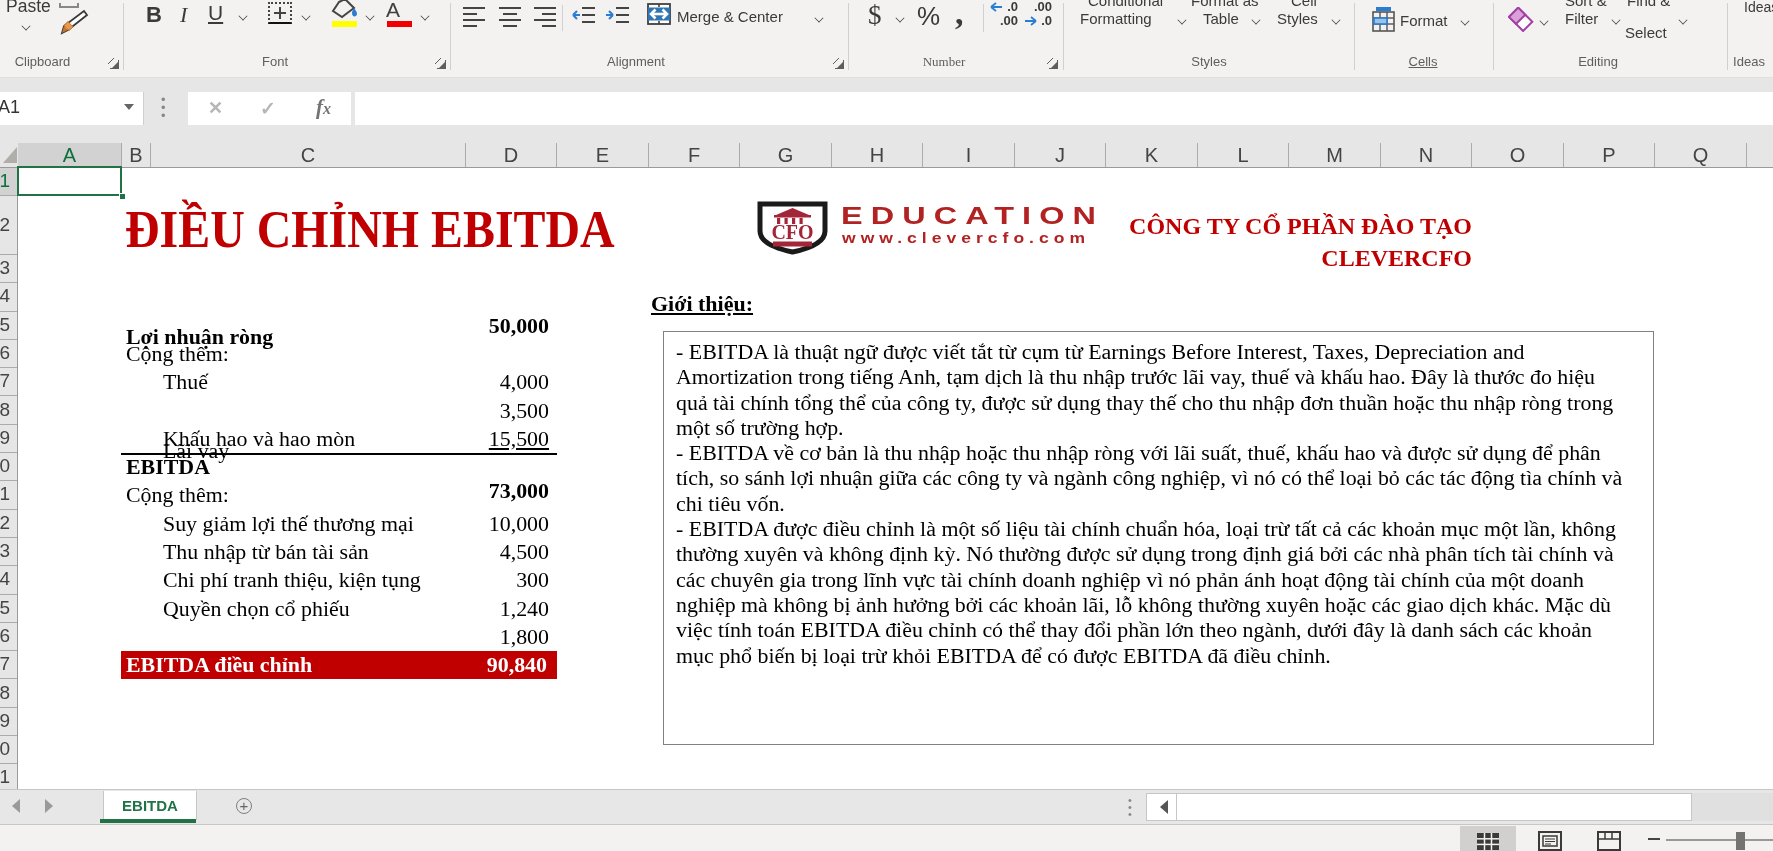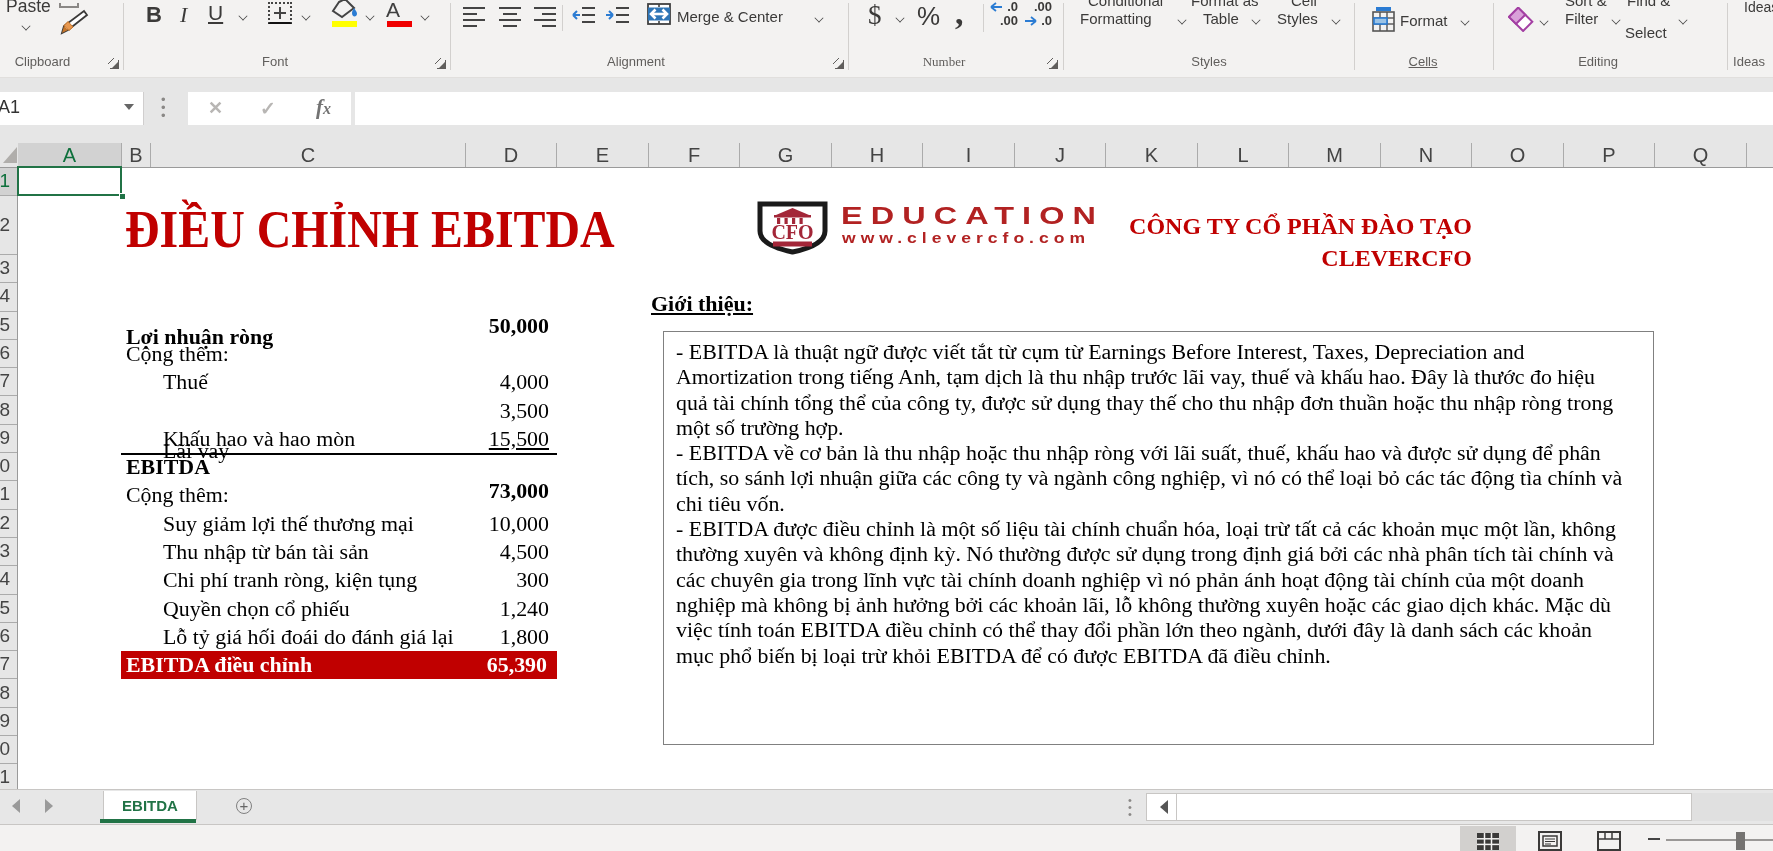--- a/index.html
+++ b/index.html
@@ -310,29 +310,28 @@
     <div class="ser row" style="left:144px;top:256.8px;height:28.3px;line-height:28.3px;font-size:21.9px;">Khấu hao và hao mòn</div>
     <div class="ser row" style="right:1224px;top:256.8px;height:28.3px;line-height:28.3px;font-size:21.9px;text-decoration:underline;">15,500</div>
     <div style="position:absolute;left:102px;top:285.1px;width:436px;height:1.5px;background:#000;"></div>
     <div class="ser row" style="left:107px;top:285.1px;height:28.3px;line-height:28.3px;font-size:21.9px;font-weight:bold;">EBITDA</div>
     <div class="ser row" style="right:1224px;top:285.1px;height:28.3px;line-height:28.3px;font-size:21.9px;font-weight:bold;margin-top:24px;">73,000</div>
     <div class="ser row" style="left:107px;top:313.4px;height:28.3px;line-height:28.3px;font-size:21.9px;">Cộng thêm:</div>
     <div class="ser row" style="left:144px;top:341.7px;height:28.3px;line-height:28.3px;font-size:21.9px;">Suy giảm lợi thế thương mại</div>
     <div class="ser row" style="right:1224px;top:341.7px;height:28.3px;line-height:28.3px;font-size:21.9px;">10,000</div>
     <div class="ser row" style="left:144px;top:370px;height:28.3px;line-height:28.3px;font-size:21.9px;">Thu nhập từ bán tài sản</div>
     <div class="ser row" style="right:1224px;top:370px;height:28.3px;line-height:28.3px;font-size:21.9px;">4,500</div>
-    <div class="ser row" style="left:144px;top:398.3px;height:28.3px;line-height:28.3px;font-size:21.9px;">Chi phí tranh ròng, kiện tụng</div>
+    <div class="ser row" style="left:144px;top:398.3px;height:28.3px;line-height:28.3px;font-size:21.9px;">Chi phí tranh thiệu, kiện tụng</div>
     <div class="ser row" style="right:1224px;top:398.3px;height:28.3px;line-height:28.3px;font-size:21.9px;">300</div>
     <div class="ser row" style="left:144px;top:426.6px;height:28.3px;line-height:28.3px;font-size:21.9px;">Quyền chọn cổ phiếu</div>
     <div class="ser row" style="right:1224px;top:426.6px;height:28.3px;line-height:28.3px;font-size:21.9px;">1,240</div>
-    <div class="ser row" style="left:144px;top:454.9px;height:28.3px;line-height:28.3px;font-size:21.9px;">Lỗ tỷ giá hối đoái do đánh giá lại</div>
     <div class="ser row" style="right:1224px;top:454.9px;height:28.3px;line-height:28.3px;font-size:21.9px;">1,800</div>
     <div style="position:absolute;left:102px;top:483.2px;width:436px;height:28px;background:#c00000;"></div>
     <div class="ser row" style="left:107px;top:483.2px;height:28px;line-height:28px;font-size:21.9px;font-weight:bold;color:#fff;">EBITDA điều chỉnh</div>
-    <div class="ser row" style="right:1226px;top:483.2px;height:28px;line-height:28px;font-size:21.9px;font-weight:bold;color:#fff;">65,390</div>
+    <div class="ser row" style="right:1226px;top:483.2px;height:28px;line-height:28px;font-size:21.9px;font-weight:bold;color:#fff;">90,840</div>
   </div>
   <div id="tabbar">
     <div style="position:absolute;left:12px;top:9px;width:0;height:0;border-top:7px solid transparent;border-bottom:7px solid transparent;border-right:8px solid #9a9a9a;"></div>
     <div style="position:absolute;left:45px;top:9px;width:0;height:0;border-top:7px solid transparent;border-bottom:7px solid transparent;border-left:8px solid #9a9a9a;"></div>
     <div style="position:absolute;left:103px;top:1px;width:94px;height:29px;background:#fff;border-left:1px solid #c8c6c4;border-right:1px solid #c8c6c4;text-align:center;line-height:29px;font-size:15px;font-weight:bold;color:#217346;">EBITDA</div>
     <div style="position:absolute;left:100px;top:29px;width:96px;height:4px;background:#217346;"></div>
     <div style="position:absolute;left:236px;top:8px;width:16px;height:16px;border:1.5px solid #808080;border-radius:50%;color:#666;font-size:15px;line-height:14px;text-align:center;">+</div>
     <div style="position:absolute;left:1128px;top:7px;width:4px;height:22px;color:#8a8886;font-size:11px;line-height:7px;">•<br>•<br>•</div>
     <div style="position:absolute;left:1146px;top:3px;width:546px;height:28px;background:#fff;border:1px solid #c8c6c4;"></div>
     <div style="position:absolute;left:1160px;top:10px;width:0;height:0;border-top:7px solid transparent;border-bottom:7px solid transparent;border-right:8px solid #555;"></div>

